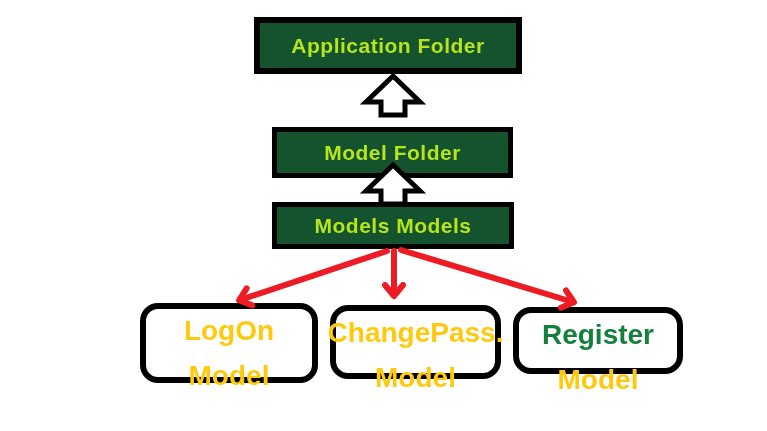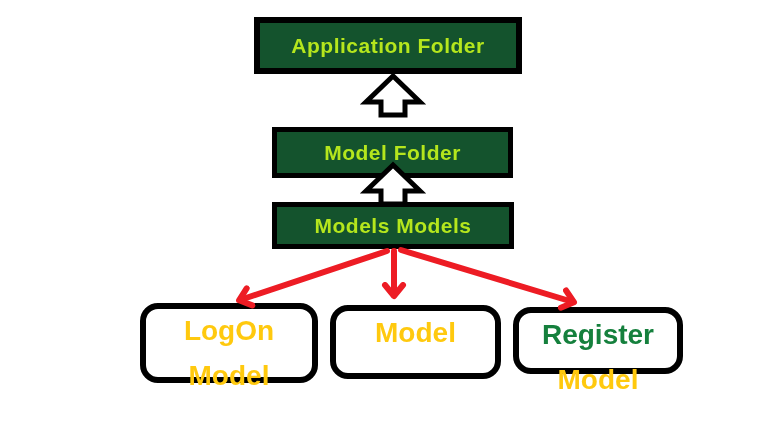--- a/index.html
+++ b/index.html
@@ -70,20 +70,21 @@
   <div class="rect-box" id="box-account">
     <span style="color: rgb(181, 230, 29);">Models Models</span>
   </div>
 
   <div class="round-box" id="box-logon">
     <span style="color: rgb(255, 201, 14);">LogOn</span>
     <span style="color: rgb(255, 201, 14);">Model</span>
   </div>
 
   <div class="round-box" id="box-changepass">
+    <span style="color: rgb(255, 201, 14);">ChangePass.</span>
     <span style="color: rgb(255, 201, 14);">Model</span>
   </div>
 
   <div class="round-box" id="box-register">
     <span style="color: #15803d;">Register</span>
     <span style="color: rgb(255, 201, 14);">Model</span>
   </div>
 
   <svg class="overlay" viewBox="0 0 767 431" xmlns="http://www.w3.org/2000/svg">
     <defs>

